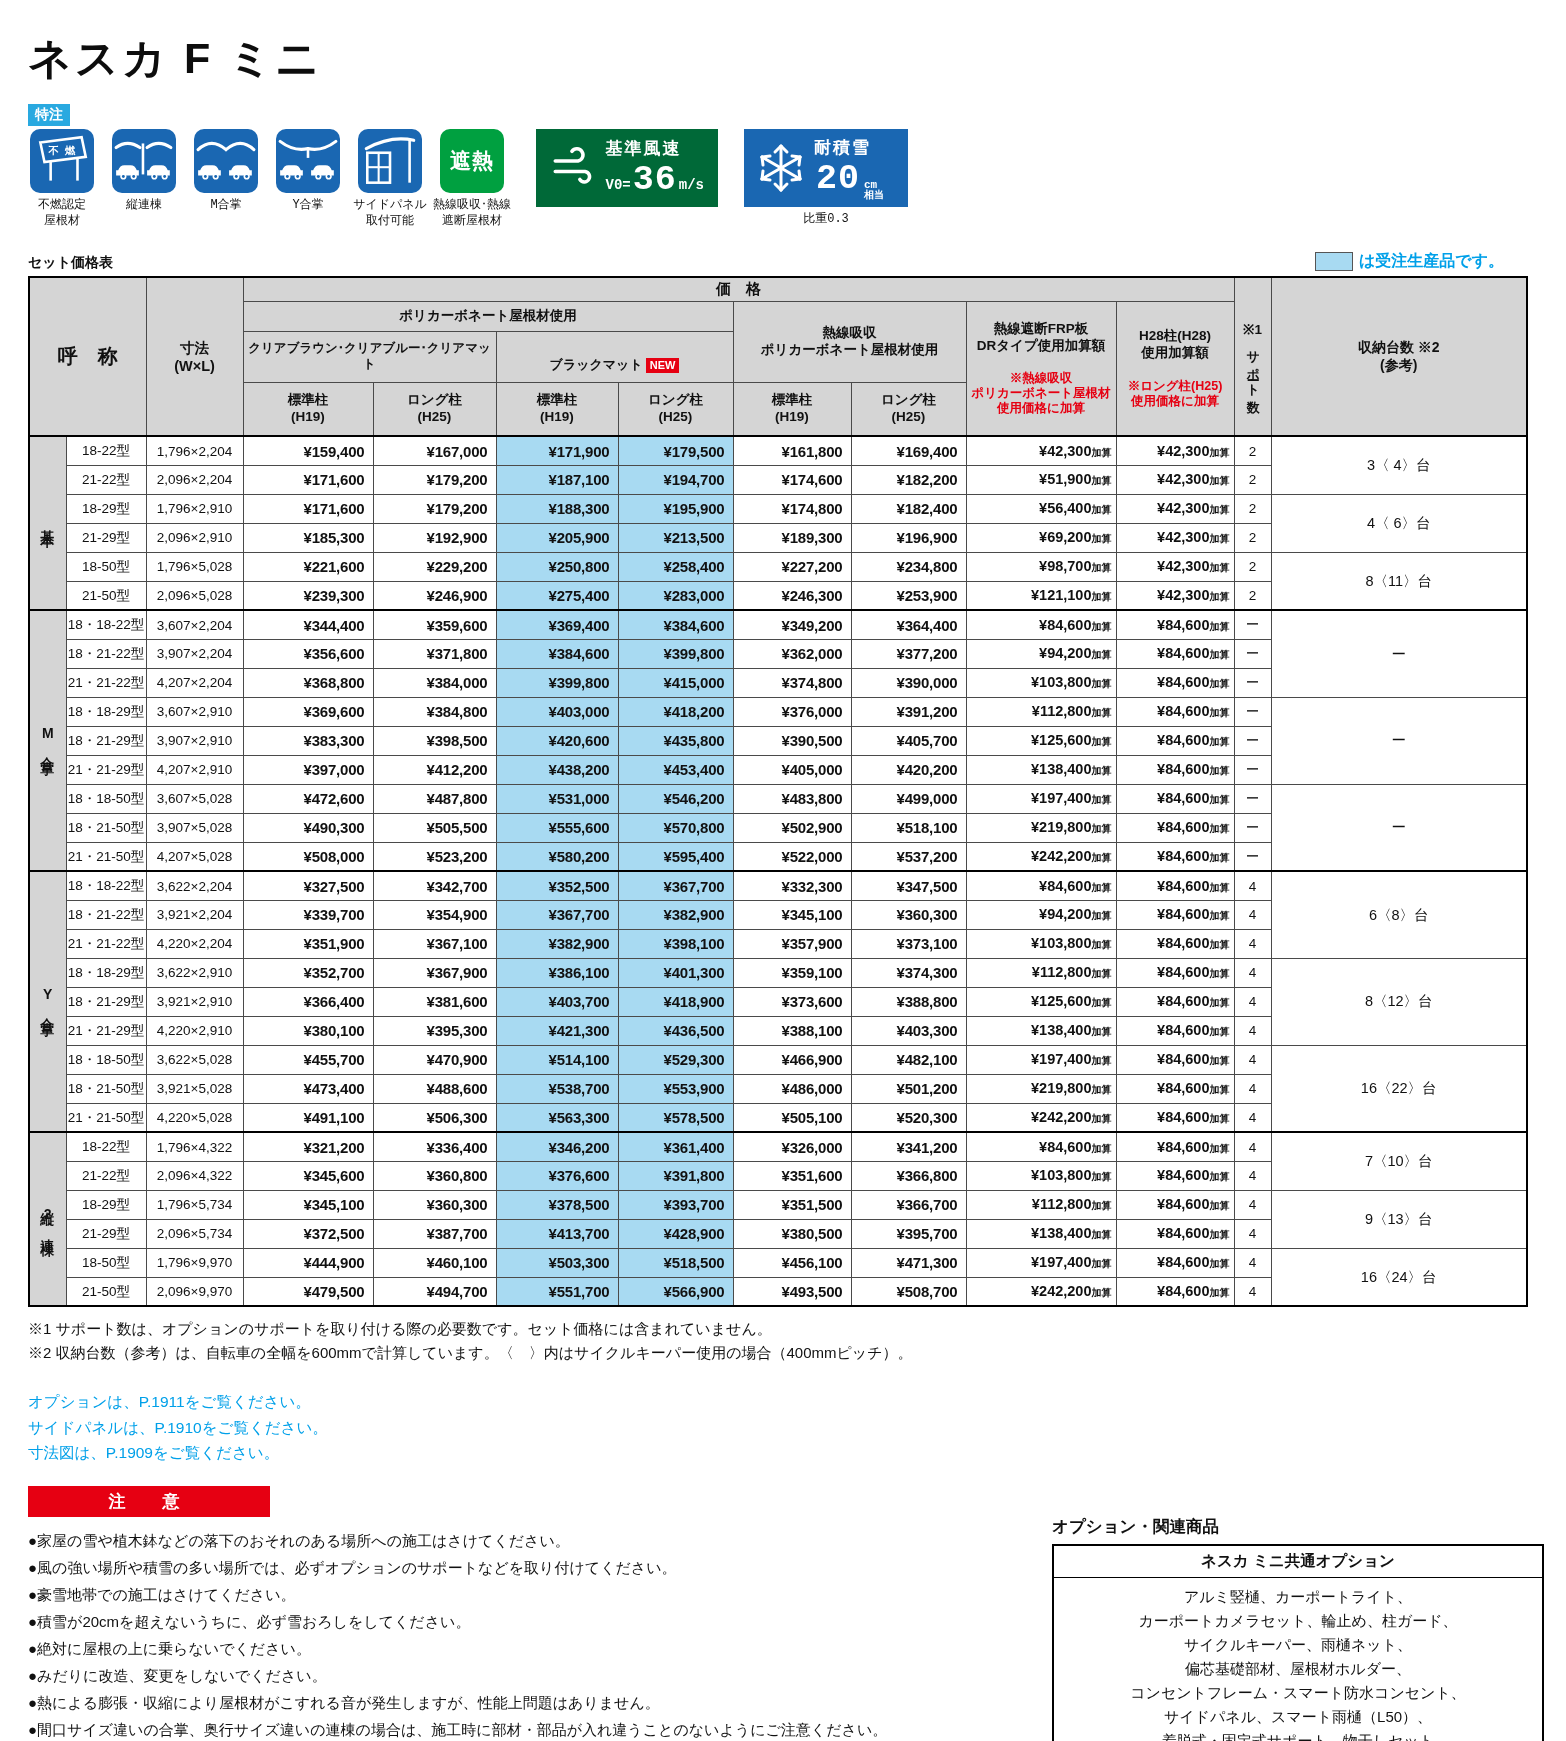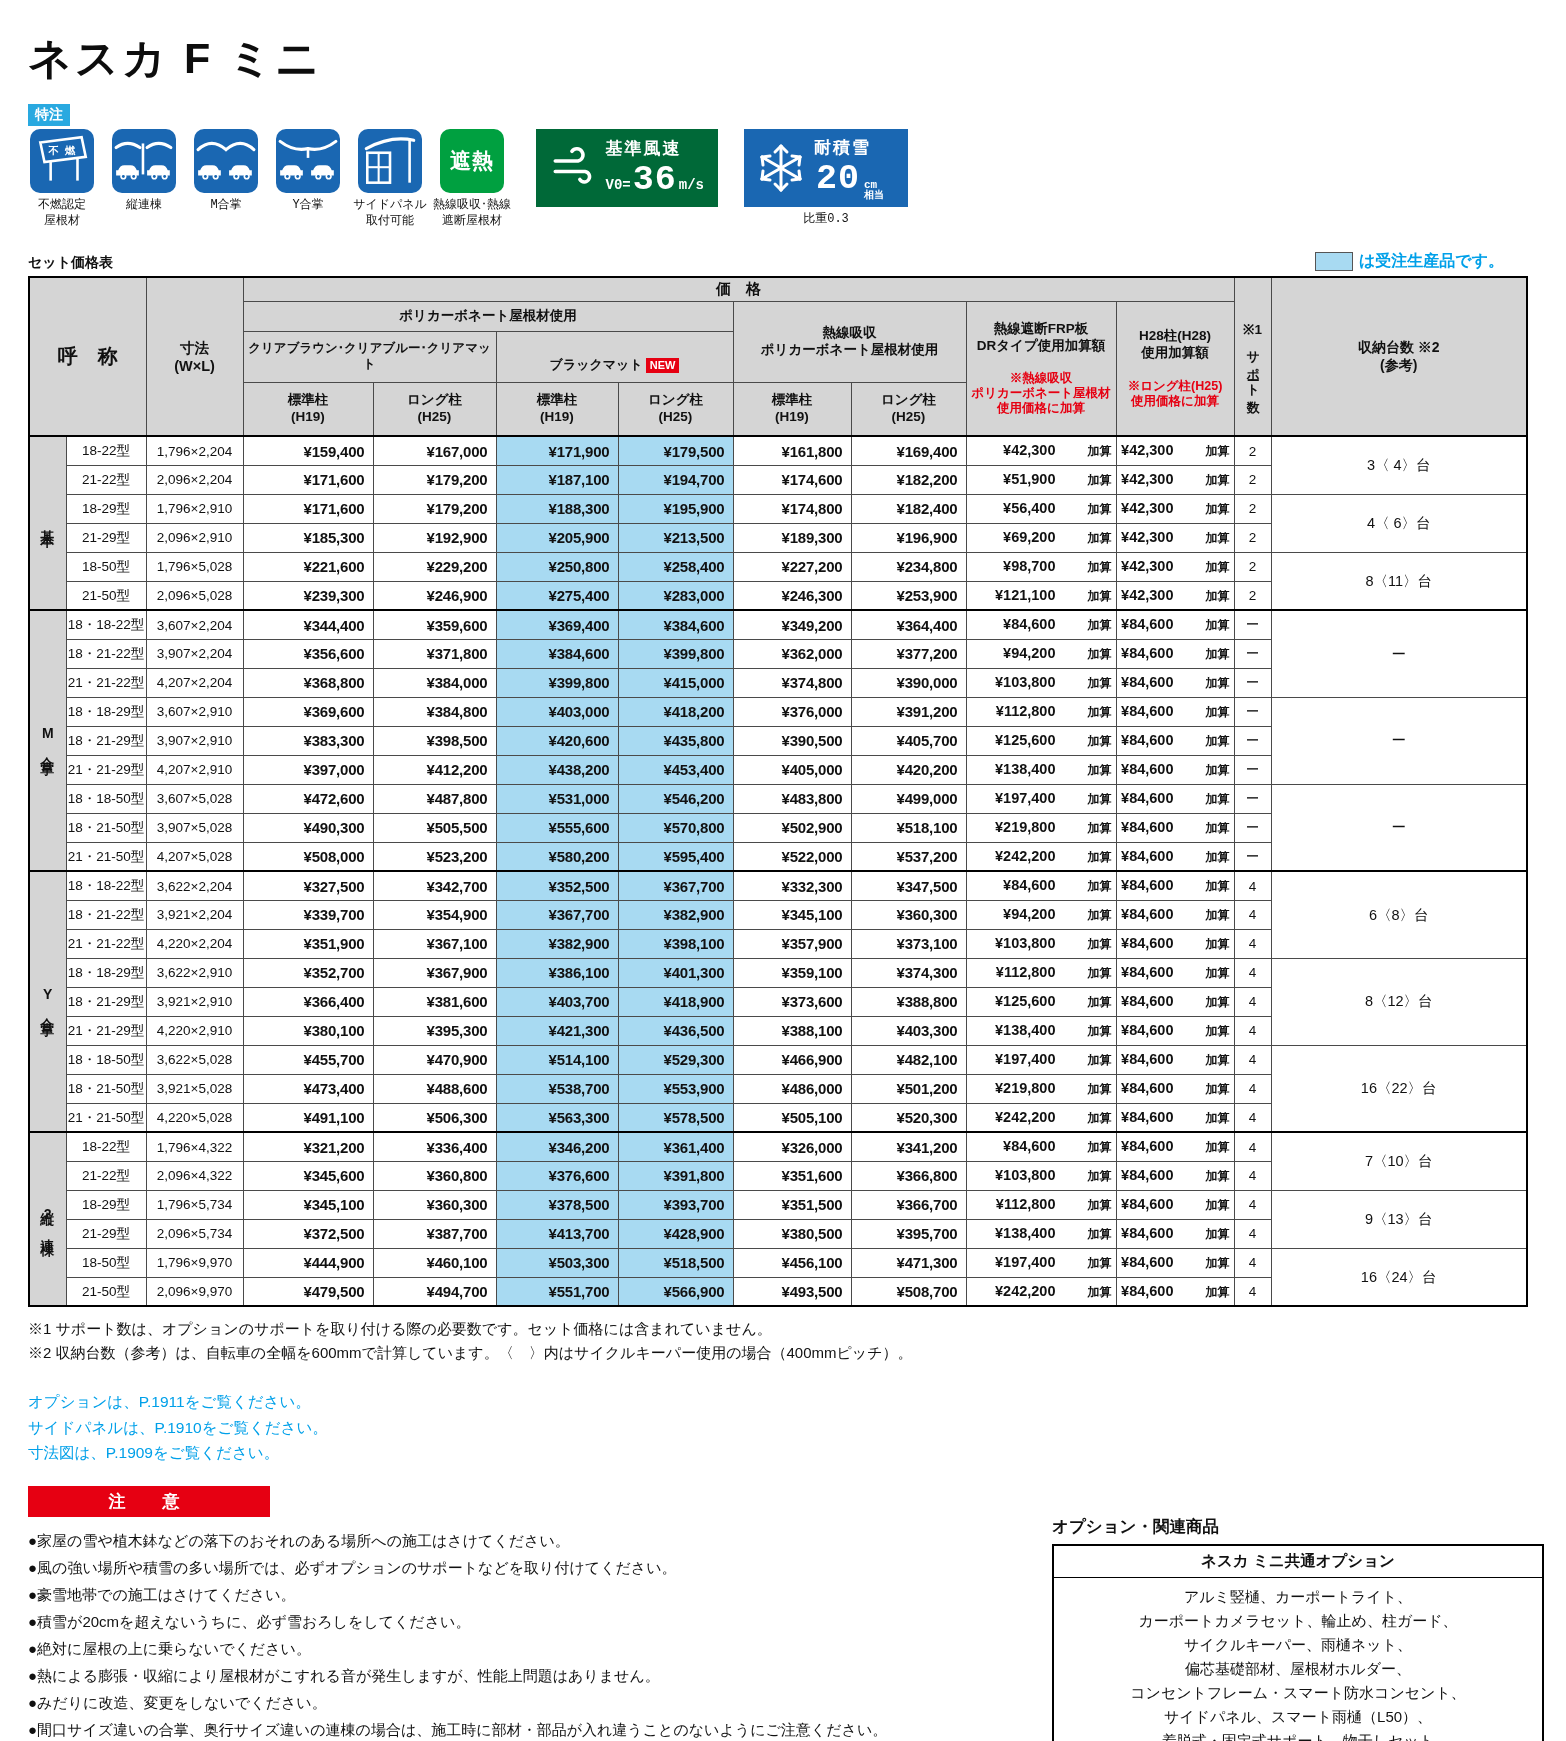--- a/index.html
+++ b/index.html
@@ -58,21 +58,21 @@
   .th-red { color:#e60012; font-size:12.5px; font-weight:700; white-space:pre-line; line-height:1.2; }
   .new-badge { display:inline-block; background:#e60012; color:#fff; font-size:11px; font-weight:700; padding:1px 4px; margin-left:3px; vertical-align:middle; }
   .v { writing-mode:vertical-rl; text-orientation:upright; }
   .support-head { display:flex; flex-direction:column; align-items:center; }
   .support-head .v { font-size:13px; letter-spacing:1px; margin-top:4px; }
   .pt td { height:29px; font-size:13.5px; text-align:center; background:#fff; padding:0; }
   .pt td.group-label { background:#d5d5d5; font-weight:700; font-size:14px; letter-spacing:5px; text-align:center; }
   .pt td.price { text-align:right; padding-right:8px; font-weight:700; font-size:15px; letter-spacing:-0.2px; }
   .pt td.blue { background:#a8daf2; }
   .pt td.add { text-align:right; padding-right:4px; font-weight:700; font-size:14.5px; }
-  .pt td.add .sfx { font-size:12px; font-weight:700;padding-left:32px; }
+  .pt td.add .sfx { font-size:10px; font-weight:700; }
   .pt td.cap { font-size:14.5px; }
   .pt tr.group-start td { border-top:2px solid #000; }
 
   
   .notes { margin-top:10px; font-size:15px; line-height:1.6; }
   .links { margin-top:24px; font-size:15.5px; line-height:1.65; color:#00a0e9; font-weight:500; }
   .links div { cursor:pointer; }
 
   
   .bottom { display:flex; margin-top:20px; }
@@ -761,22 +761,22 @@
 
   <div class="bottom">
     <div class="caution-col">
       <div class="caution-box">注　意</div>
       <div>
           <div class="caution-item">●家屋の雪や植木鉢などの落下のおそれのある場所への施工はさけてください。</div>
           <div class="caution-item">●風の強い場所や積雪の多い場所では、必ずオプションのサポートなどを取り付けてください。</div>
           <div class="caution-item">●豪雪地帯での施工はさけてください。</div>
           <div class="caution-item">●積雪が20cmを超えないうちに、必ず雪おろしをしてください。</div>
           <div class="caution-item">●絶対に屋根の上に乗らないでください。</div>
+          <div class="caution-item">●みだりに改造、変更をしないでください。</div>
           <div class="caution-item">●熱による膨張・収縮により屋根材がこすれる音が発生しますが、性能上問題はありません。</div>
-          <div class="caution-item">●みだりに改造、変更をしないでください。</div>
           <div class="caution-item">●間口サイズ違いの合掌、奥行サイズ違いの連棟の場合は、施工時に部材・部品が入れ違うことのないようにご注意ください。</div>
         </div>
     </div>
     <div class="options-col">
       <div class="options-title">オプション・関連商品</div>
       <div class="options-box">
         <div class="opt-header">ネスカ ミニ共通オプション</div>
         <div class="opt-body">
             <div>アルミ竪樋、カーポートライト、</div>
             <div>カーポートカメラセット、輪止め、柱ガード、</div>

